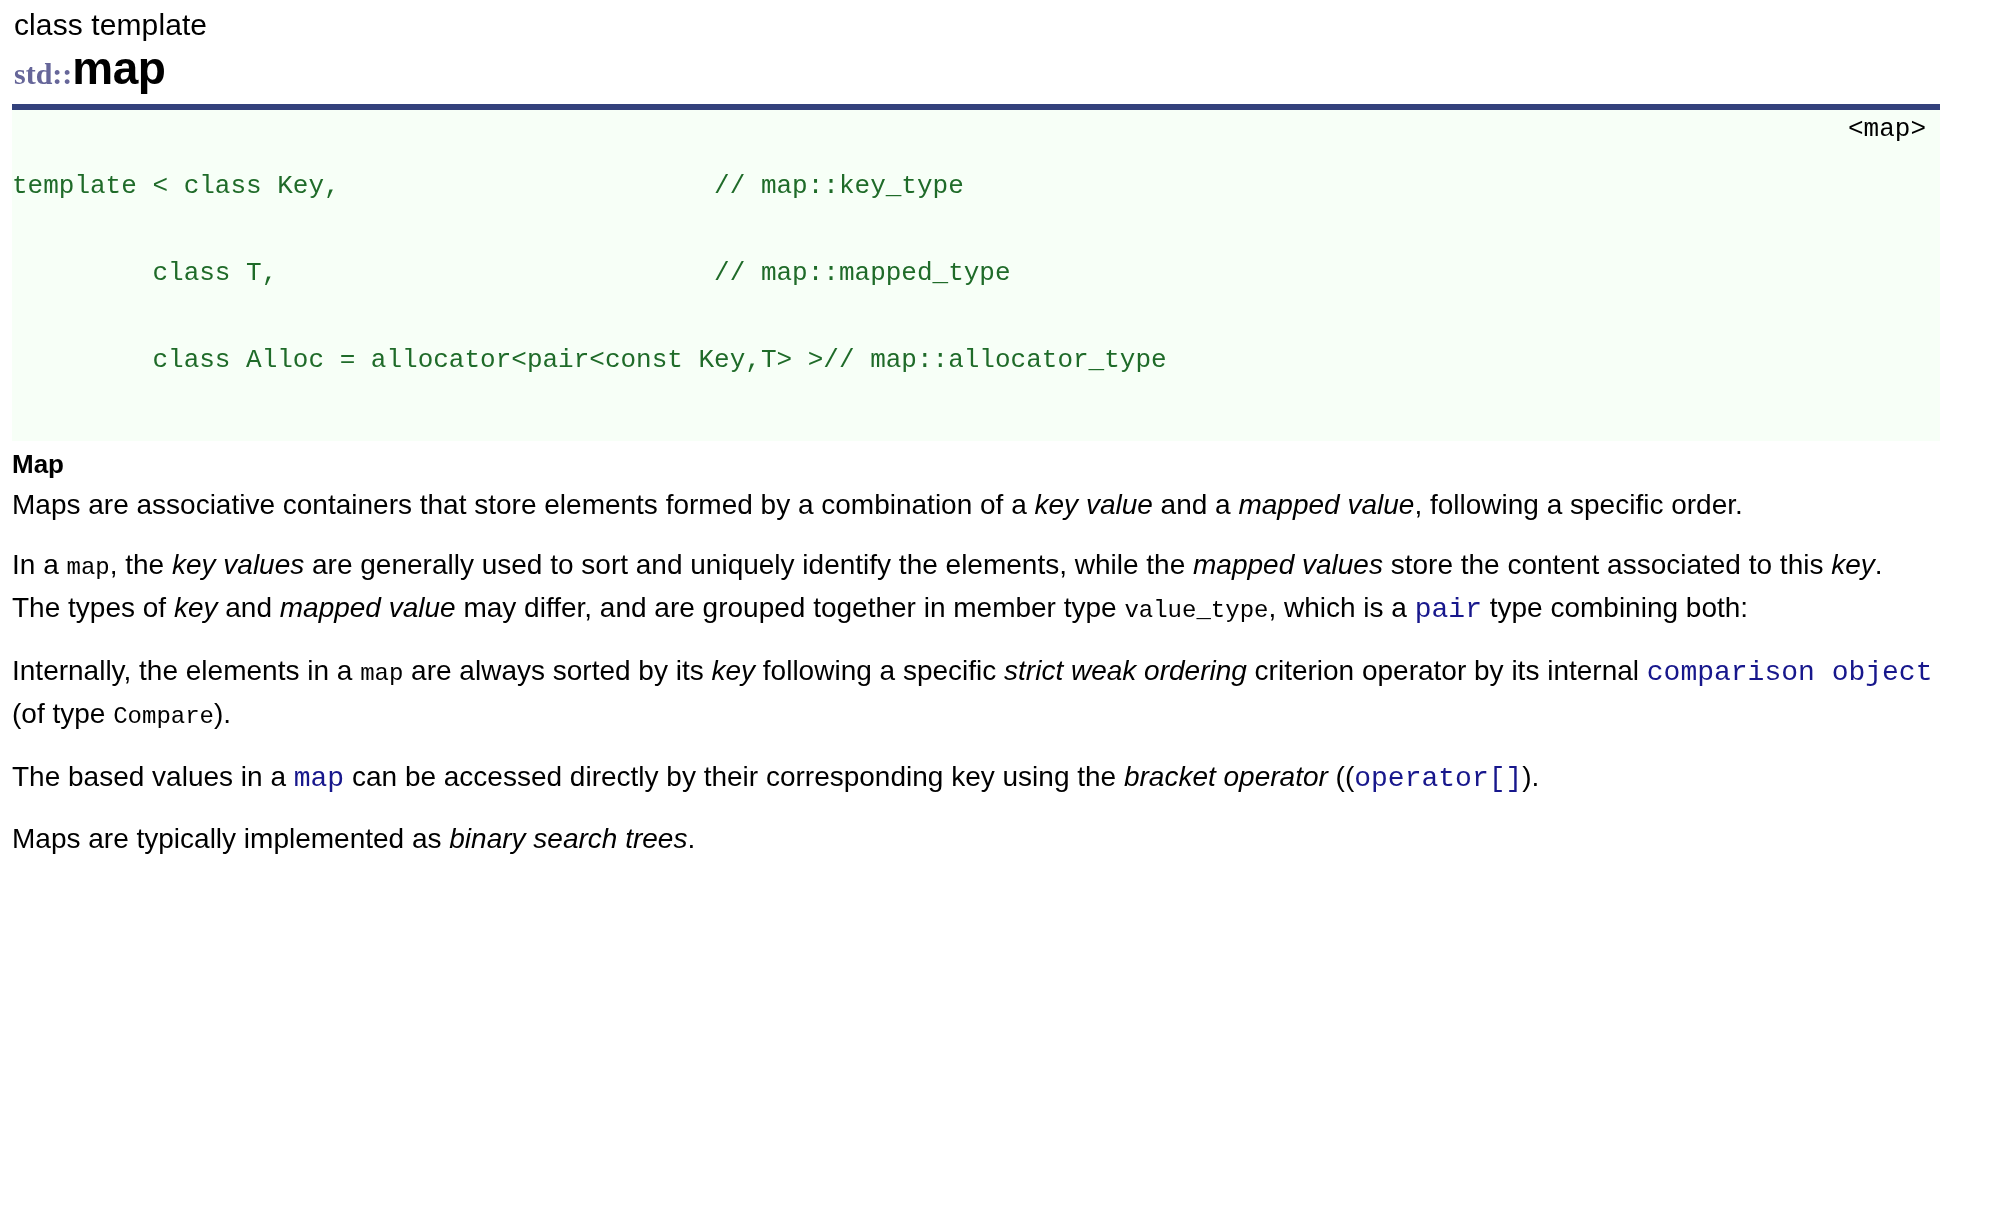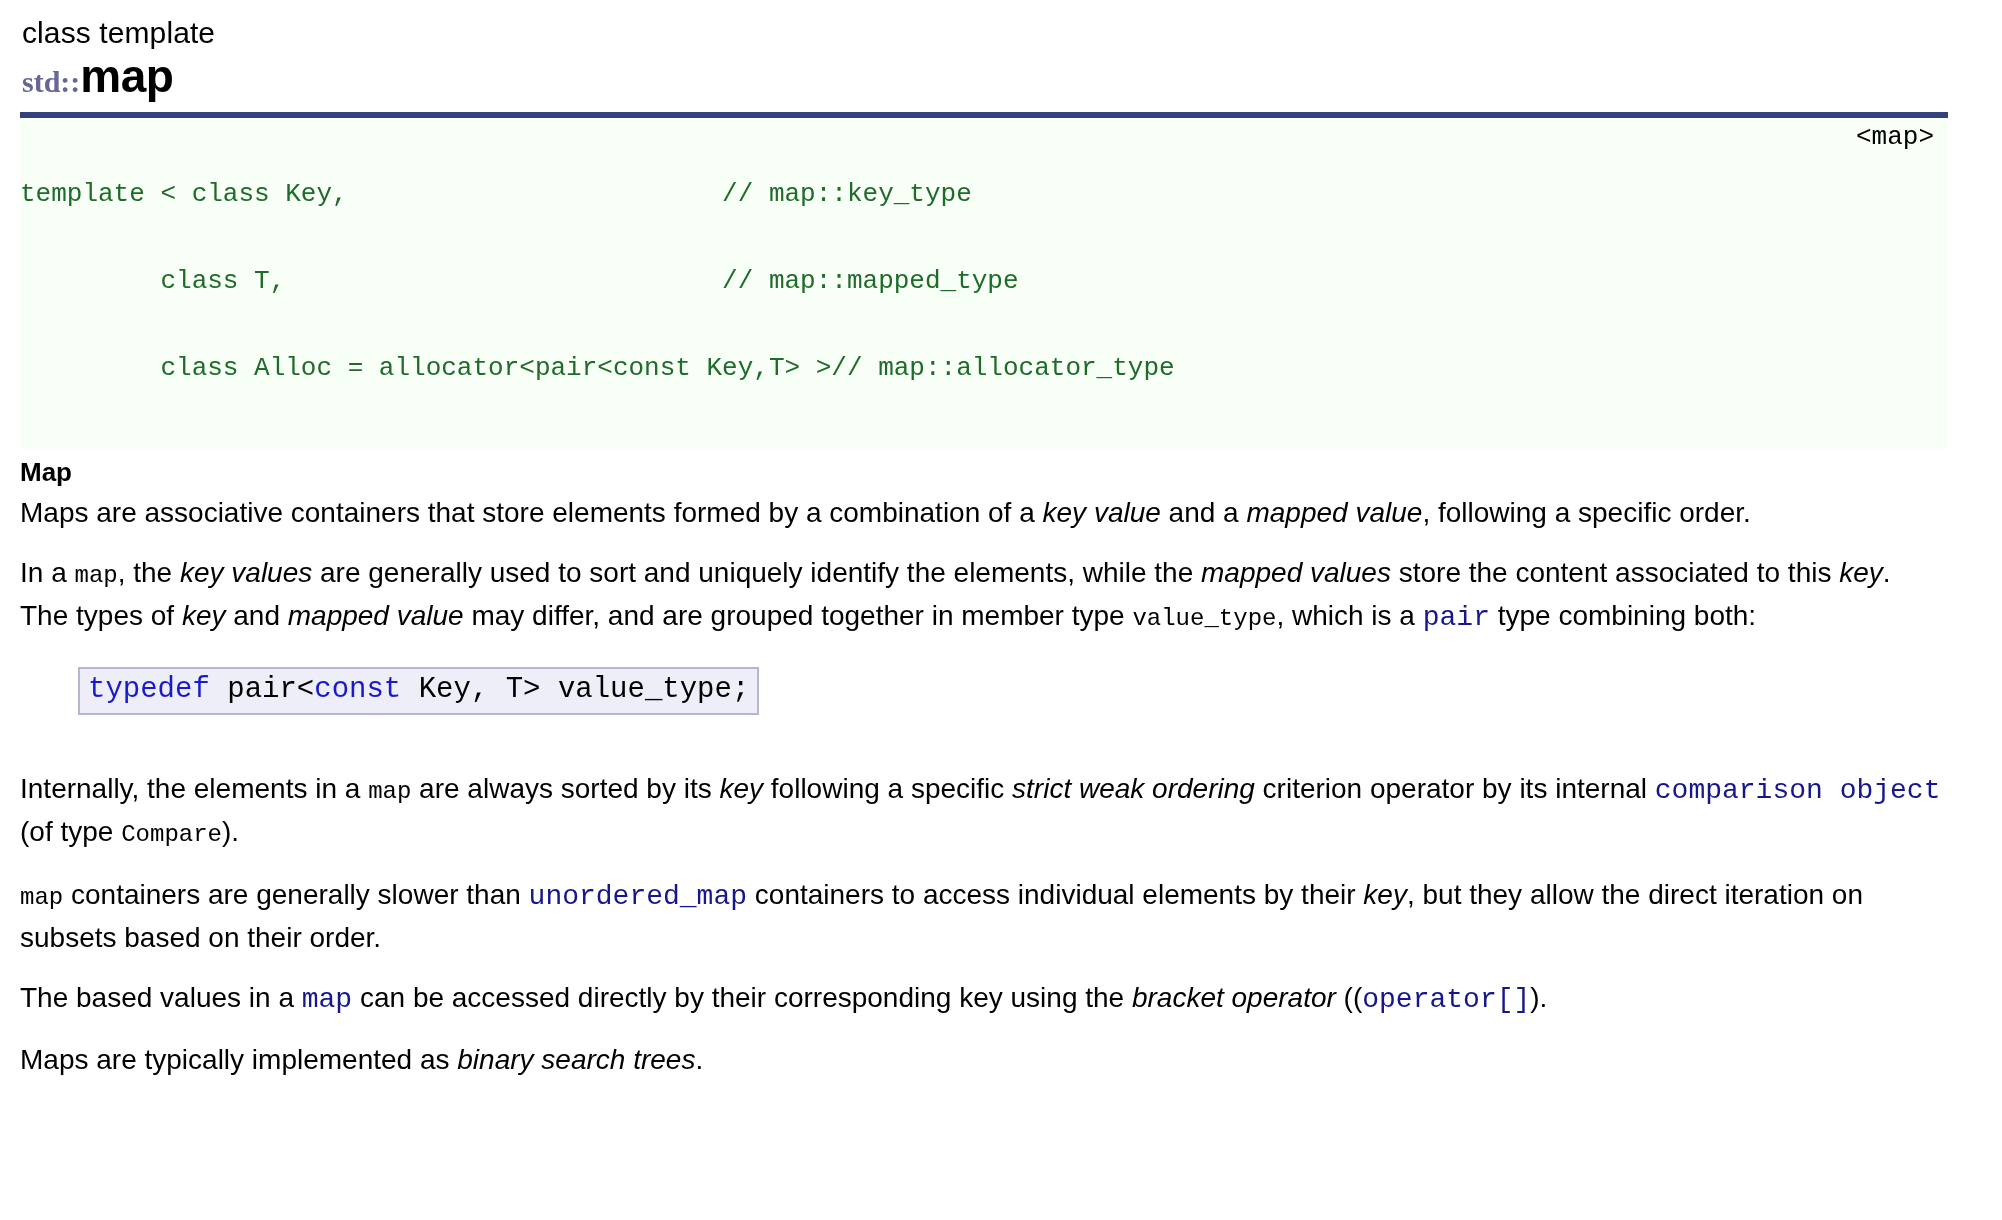--- a/index.html
+++ b/index.html
@@ -12,21 +12,21 @@
     width: 2002px;
     height: 1220px;
     font-family: "Liberation Sans", sans-serif;
     color: #000000;
     overflow: hidden;
   }
   .page {
     position: relative;
     width: 1798px;
     height: 1220px;
-    padding: 8px;
+    padding: 0;
     box-sizing: border-box;
   }
 
   
   .header {
     position: relative;
     padding: 0 14px;
     box-sizing: border-box;
     width: 1954px;
   }
@@ -171,26 +171,22 @@
   </div>
 
   <div class="content">
 
     <h3 class="section">Map</h3>
 
     <p class="para"><span>Maps are associative containers that store elements formed by a combination of a </span><i>key value</i><span> and a </span><i>mapped value</i><span>, following a specific order.</span></p>
 
     <p class="para"><span>In a </span><code>map</code><span>, the </span><i>key values</i><span> are generally used to sort and uniquely identify the elements, while the </span><i>mapped values</i><span> store the content associated to this </span><i>key</i><span>. The types of </span><i>key</i><span> and </span><i>mapped value</i><span> may differ, and are grouped together in member type </span><code>value_type</code><span>, which is a </span><a class="lnk" href="#">pair</a><span> type combining both:</span></p>
 
-    <div class="snippet-wrap">
-      <span class="snippet"><span class="kw">typedef</span><span> pair&lt;</span><span class="kw">const</span><span> Key, T&gt; value_type;</span></span>
-    </div>
 
     <p class="para"><span>Internally, the elements in a </span><code>map</code><span> are always sorted by its </span><i>key</i><span> following a specific </span><i>strict weak ordering</i><span> criterion operator by its internal </span><a class="lnk" href="#">comparison object</a><span> (of type </span><code>Compare</code><span>).</span></p>
 
-    <p class="para"><code>map</code><span> containers are generally slower than </span><a class="lnk" href="#">unordered_map</a><span> containers to access individual elements by their </span><i>key</i><span>, but they allow the direct iteration on subsets based on their order.</span></p>
 
     <p class="para"><span>The based values in a </span><a class="lnk" href="#">map</a><span> can be accessed directly by their corresponding key using the </span><i>bracket operator</i><span> ((</span><a class="lnk" href="#">operator[]</a><span>).</span></p>
 
     <p class="para"><span>Maps are typically implemented as </span><i>binary search trees</i><span>.</span></p>
 
   </div>
 </div>
 
 </body></html>

